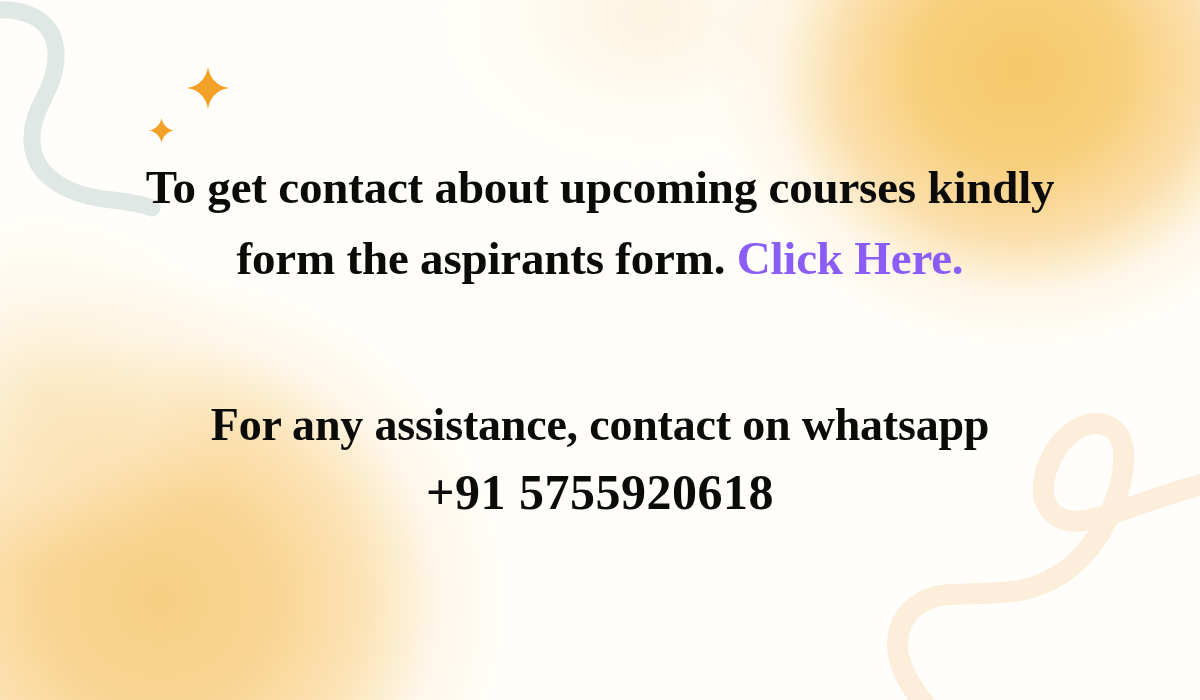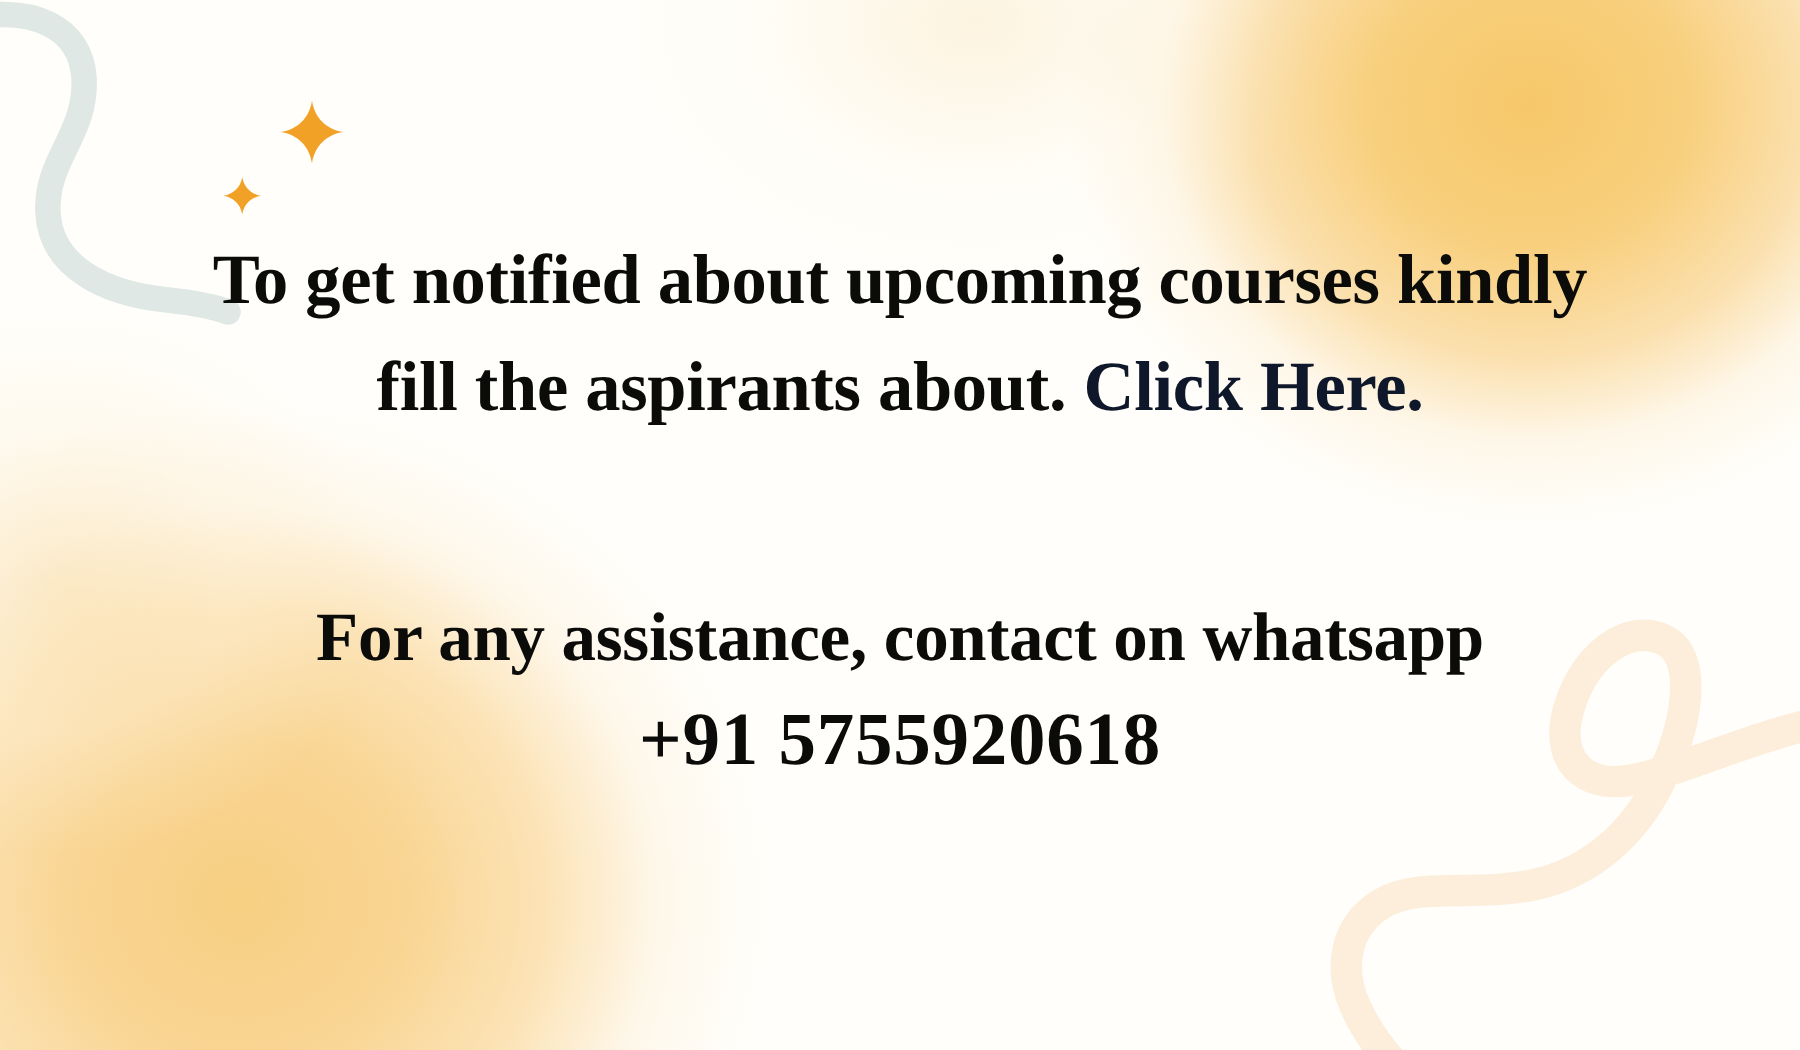--- a/index.html
+++ b/index.html
@@ -134,21 +134,21 @@
     letter-spacing: -0.2px;
   }
 
   #headline-primary {
     margin-top: 152px;
     font-size: 47px;
     line-height: 1.50;
   }
 
   #cta-link {
-    color: #0f172a;
+    color: #8b5cf6;
     text-decoration: none;
     font-weight: bold;
     white-space: nowrap;
   }
 
   #headline-secondary {
     margin-top: 97px;
     font-size: 46px;
     line-height: 1.50;
     text-align: center;
@@ -197,23 +197,23 @@
   </svg>
 
   <svg class="sparkle" id="sparkle-small" viewBox="0 0 27 27" xmlns="http://www.w3.org/2000/svg">
     <path d="M13.5 1 C14.5 7.6 19.4 12.5 26 13.5 C19.4 14.5 14.5 19.4 13.5 26
              C12.5 19.4 7.6 14.5 1 13.5 C7.6 12.5 12.5 7.6 13.5 1 Z" fill="#f2a127"></path>
   </svg>
 
   <div id="content">
 
     <div class="headline-block" id="headline-primary">
-      <span>To get notified about upcoming courses kindly</span>
+      <span>To get contact about upcoming courses kindly</span>
       <br>
-      <span>fill the aspirants about.</span>
+      <span>form the aspirants form.</span>
       <a href="#" id="cta-link">Click Here.</a>
     </div>
 
     <div class="headline-block" id="headline-secondary">
       <span>For any assistance, contact on whatsapp</span>
       <span id="contact-number">+91 5755920618</span>
     </div>
 
   </div>
 </div>

